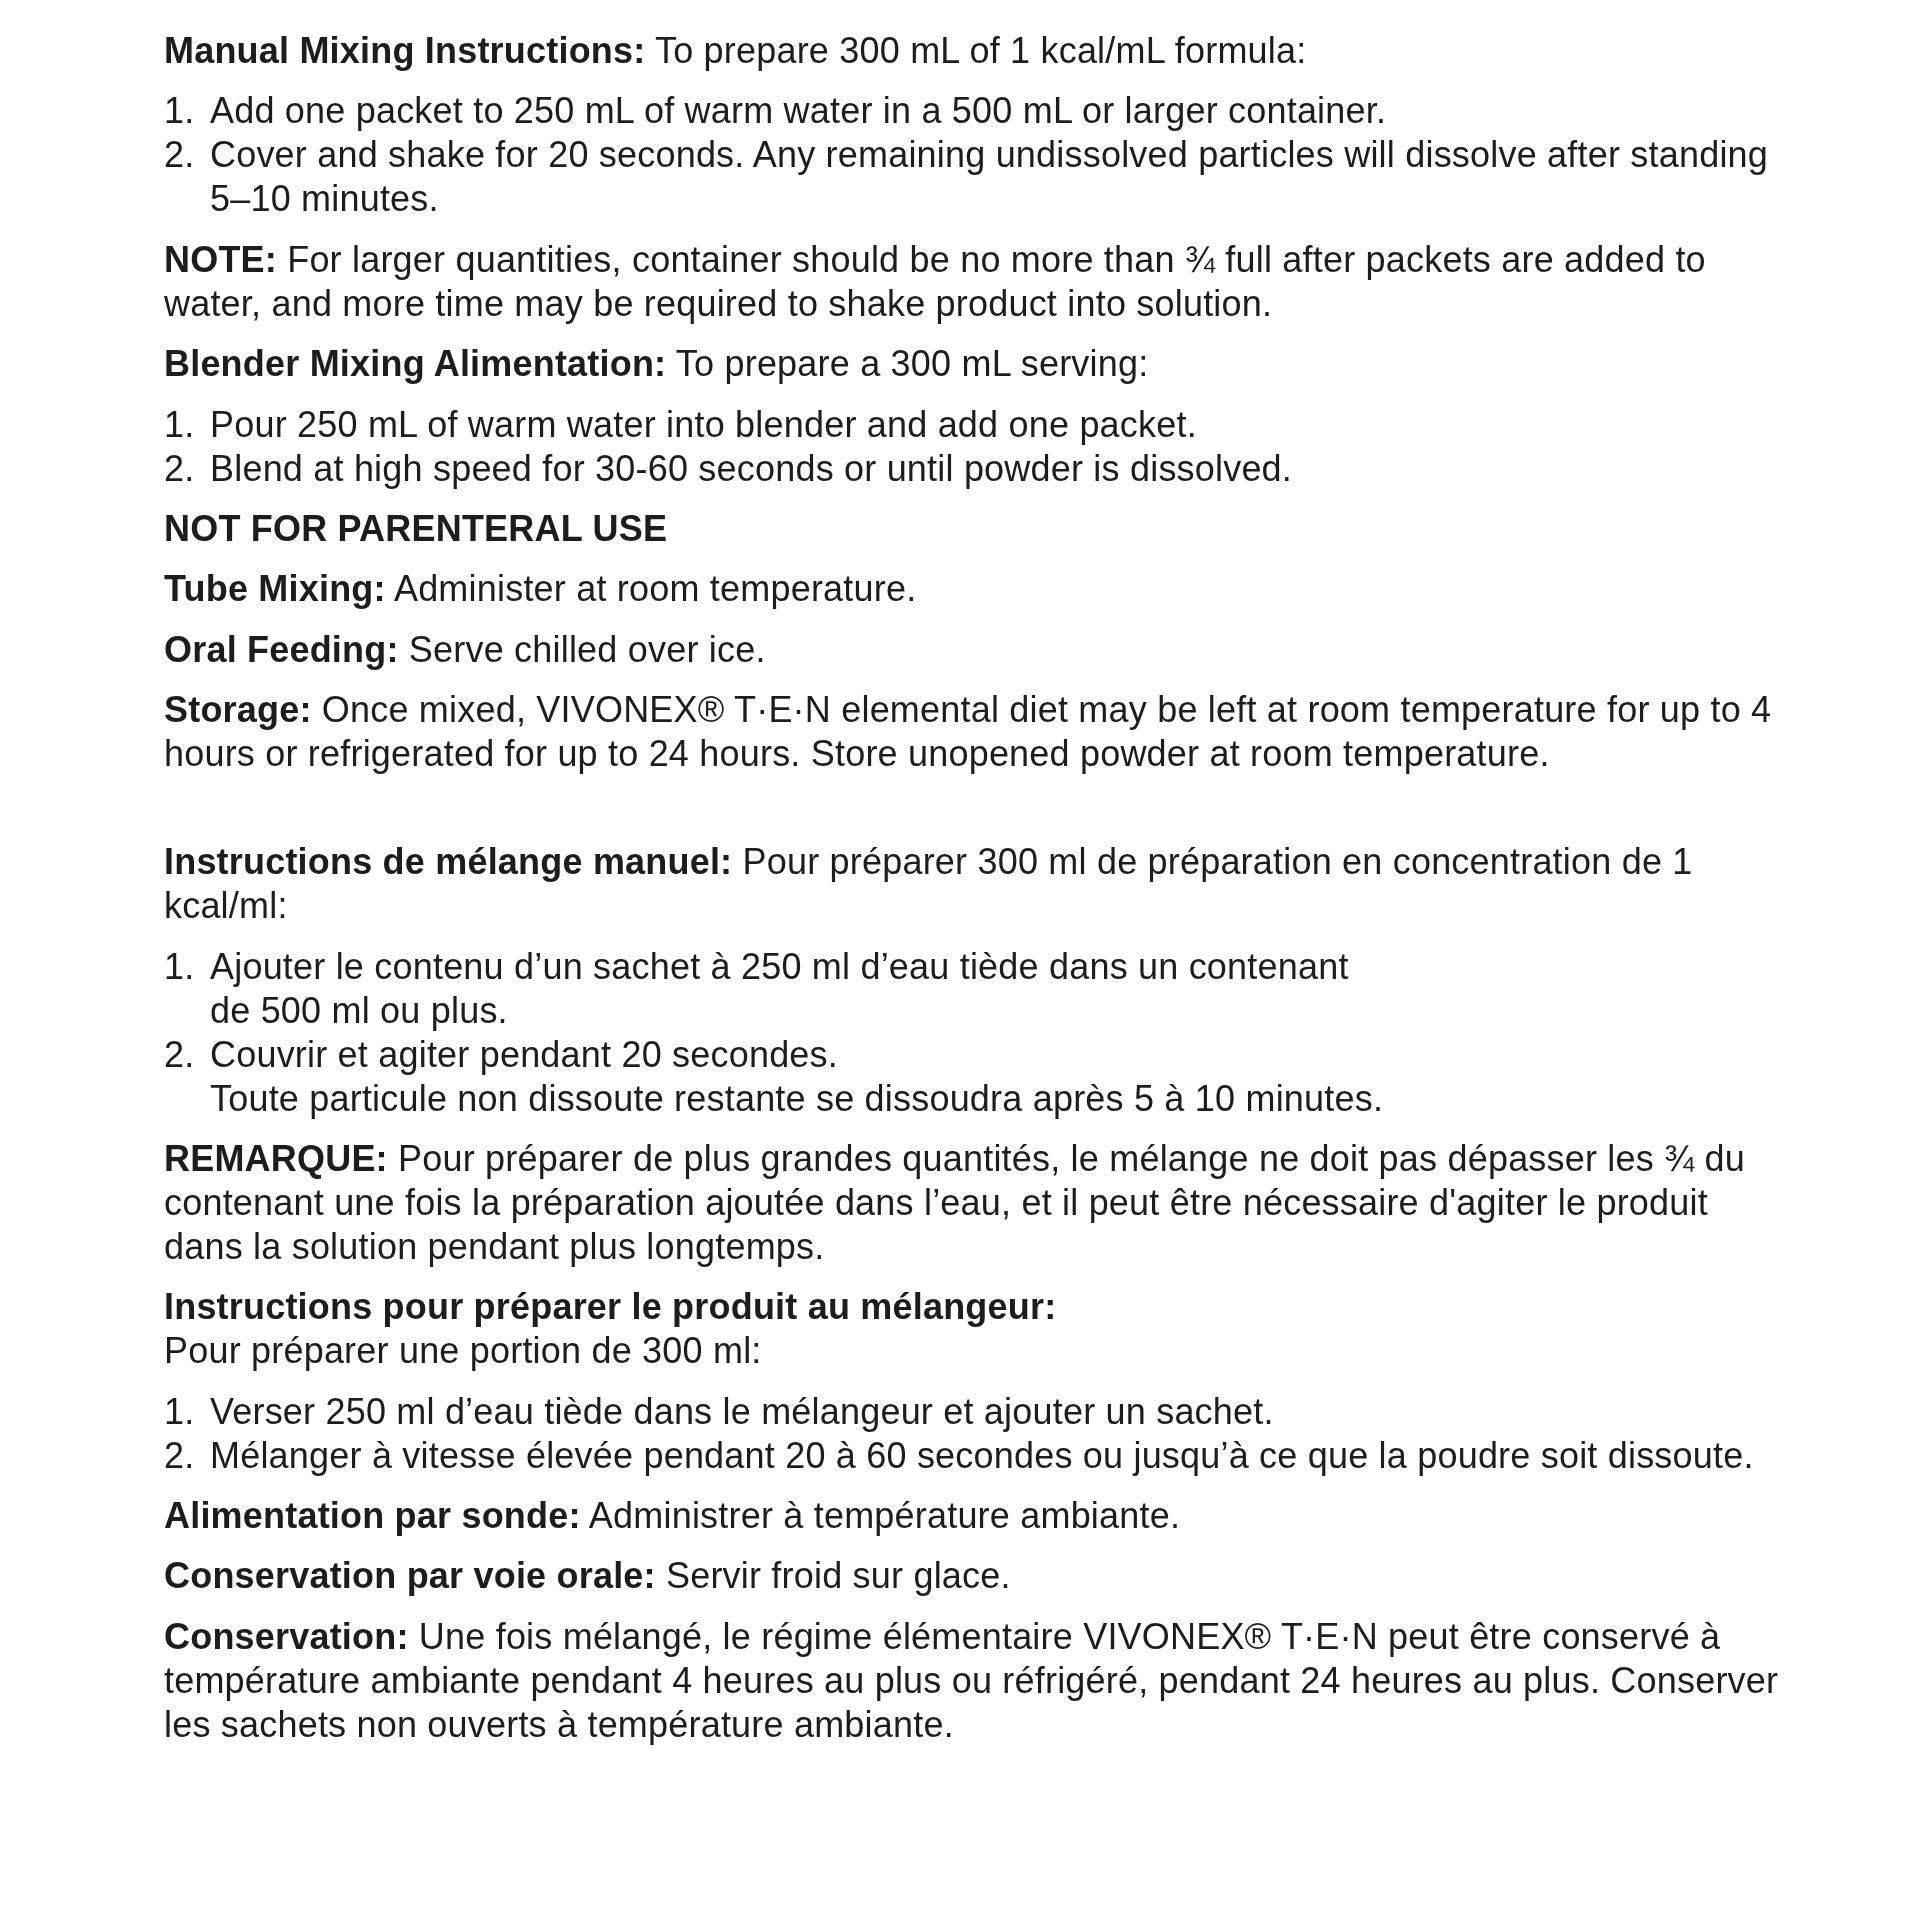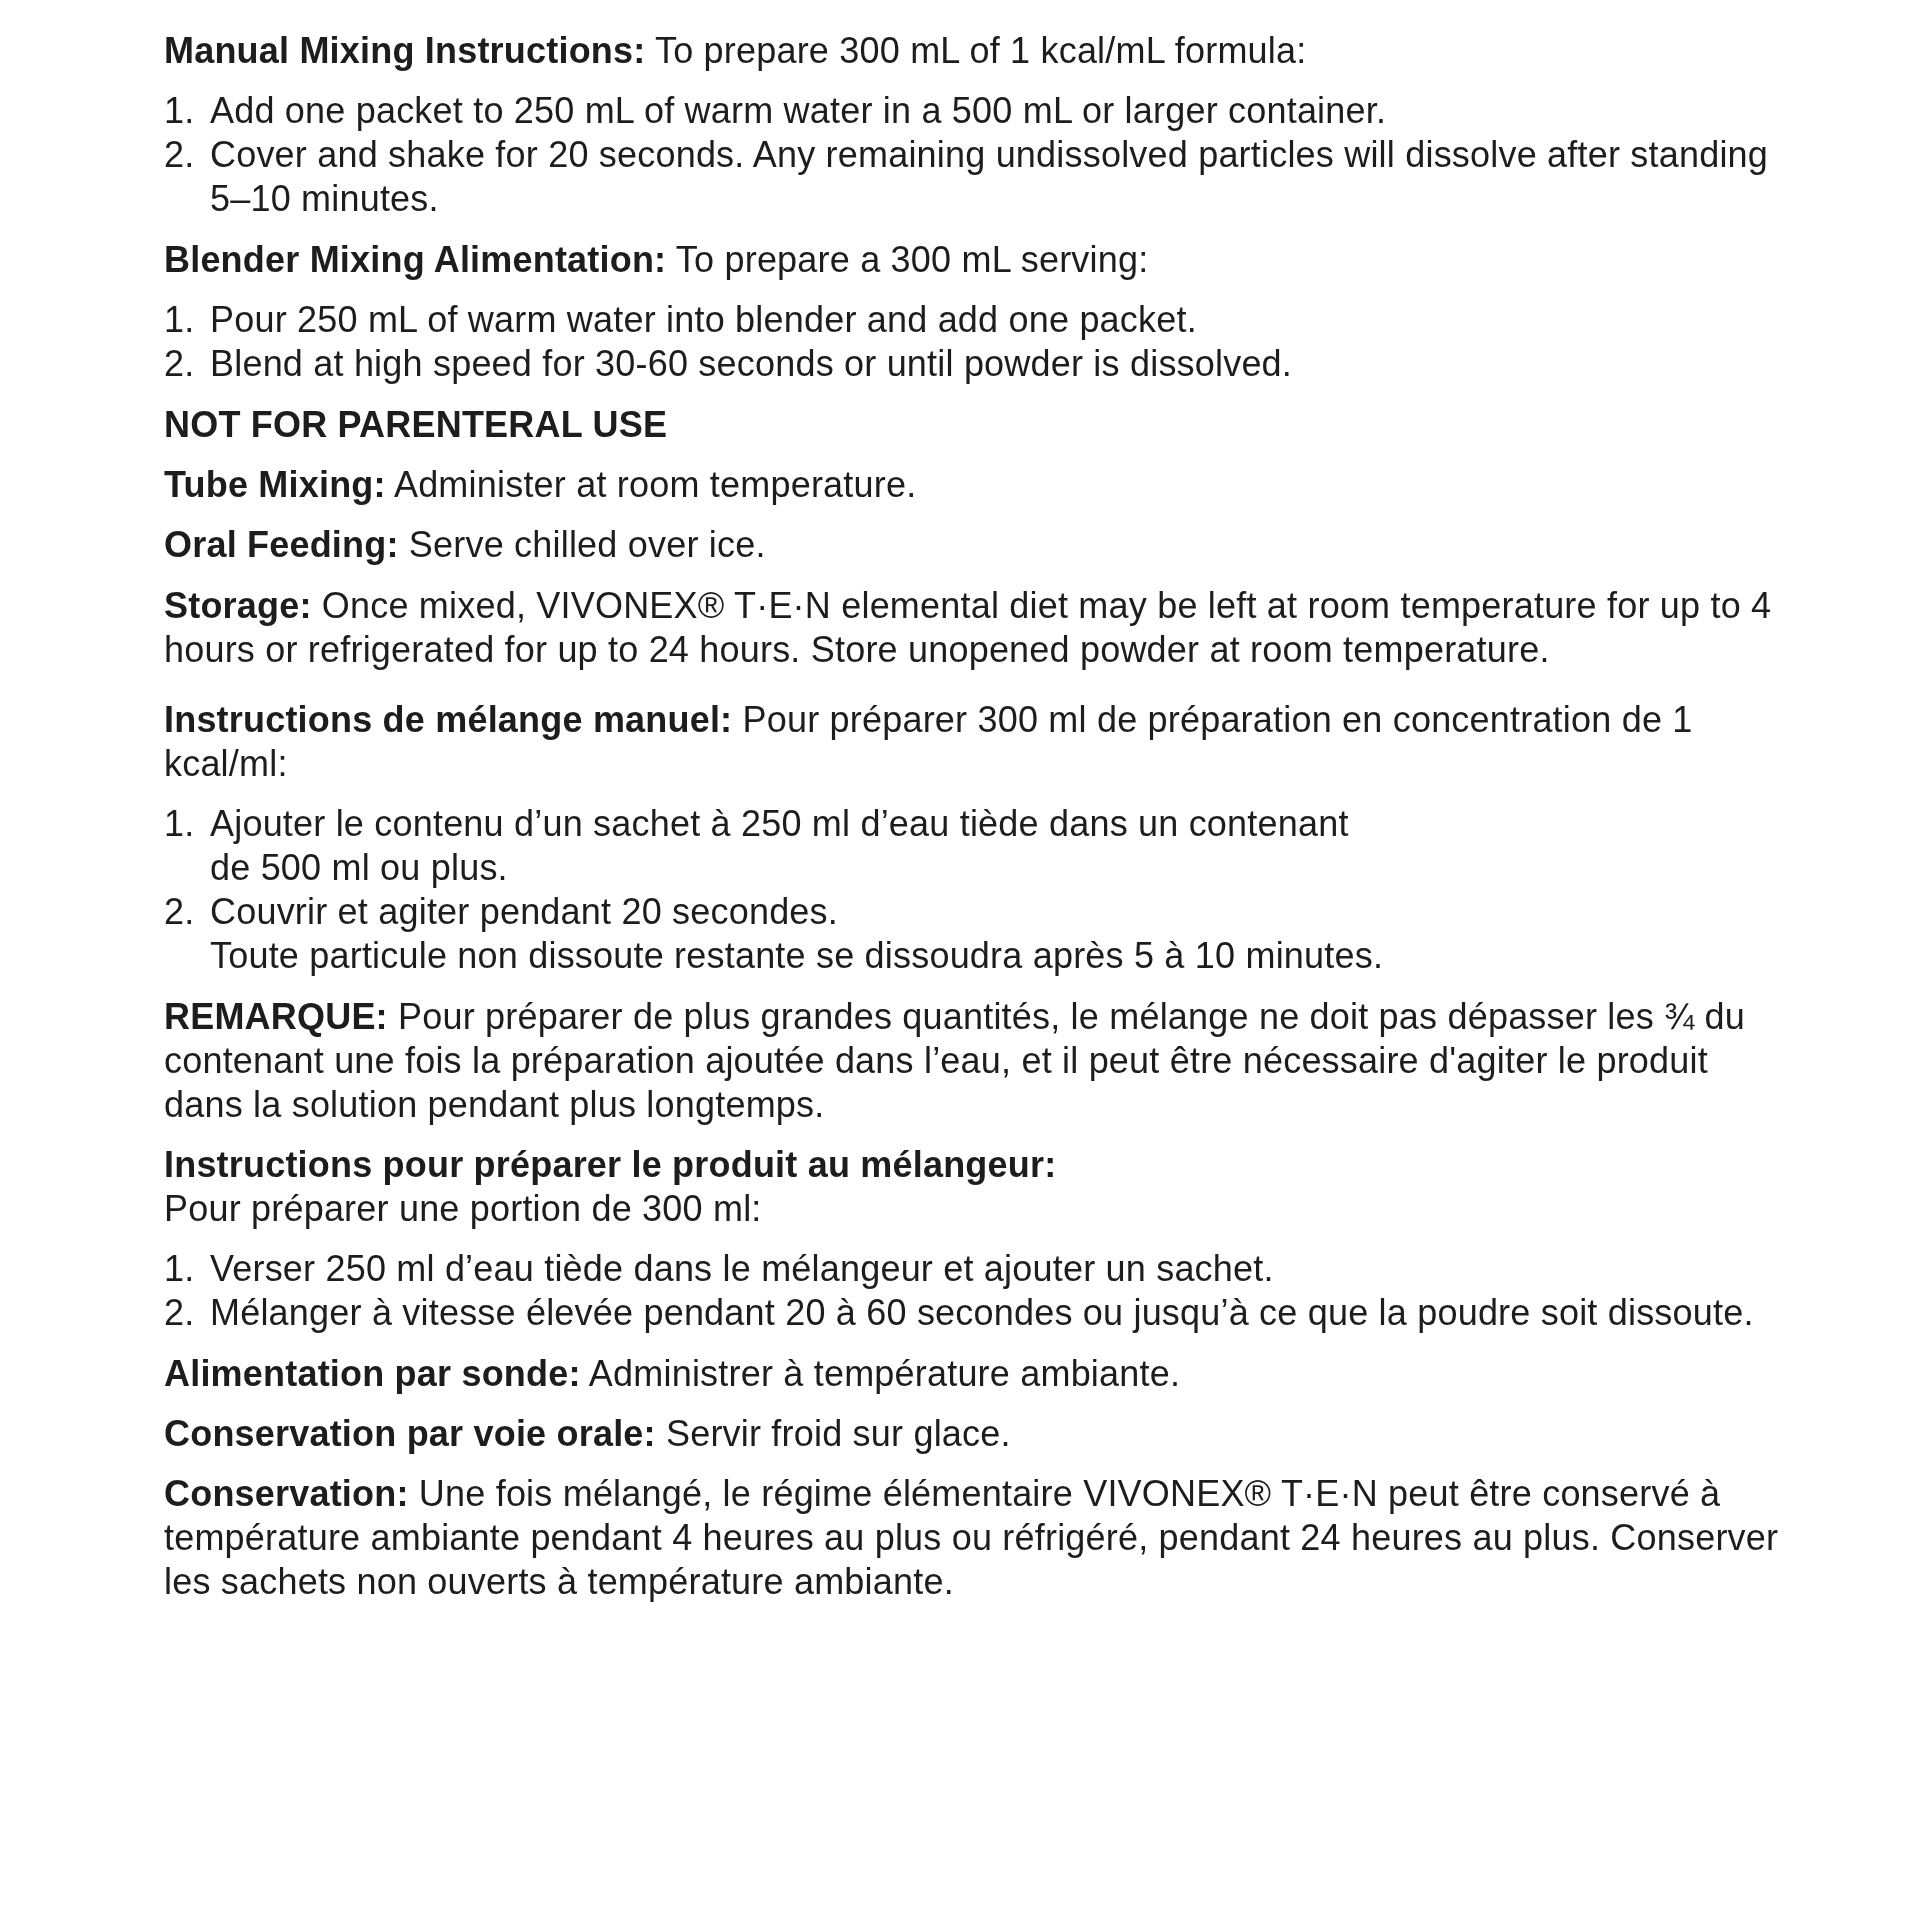--- a/index.html
+++ b/index.html
@@ -51,21 +51,21 @@
     flex: 1 1 auto;
     white-space: pre-line;
   }
   .block-heading .lead {
     display: block;
   }
   .block-heading .body-text {
     display: block;
   }
   .section-fr {
-    margin-top: 26px;
+    margin-top: 64px;
   }
 </style>
 </head>
 <body>
 
 <main class="label-doc">
 
   <section class="section-en">
 
     <p class="para">
@@ -77,20 +77,24 @@
       <div class="step">
         <span class="num">1.</span>
         <span class="step-text">Add one packet to 250 mL of warm water in a 500 mL or larger container.</span>
       </div>
       <div class="step">
         <span class="num">2.</span>
         <span class="step-text">Cover and shake for 20 seconds. Any remaining undissolved particles will dissolve after standing 5–10 minutes.</span>
       </div>
     </div>
 
+    <p class="para">
+      <strong class="lead">NOTE:</strong>
+      <span class="body-text">For larger quantities, container should be no more than ¾ full after packets are added to water, and more time may be required to shake product into solution.</span>
+    </p>
 
     <p class="para">
       <strong class="lead">Blender Mixing Alimentation:</strong>
       <span class="body-text">To prepare a 300 mL serving:</span>
     </p>
 
     <div class="steps">
       <div class="step">
         <span class="num">1.</span>
         <span class="step-text">Pour 250 mL of warm water into blender and add one packet.</span>

